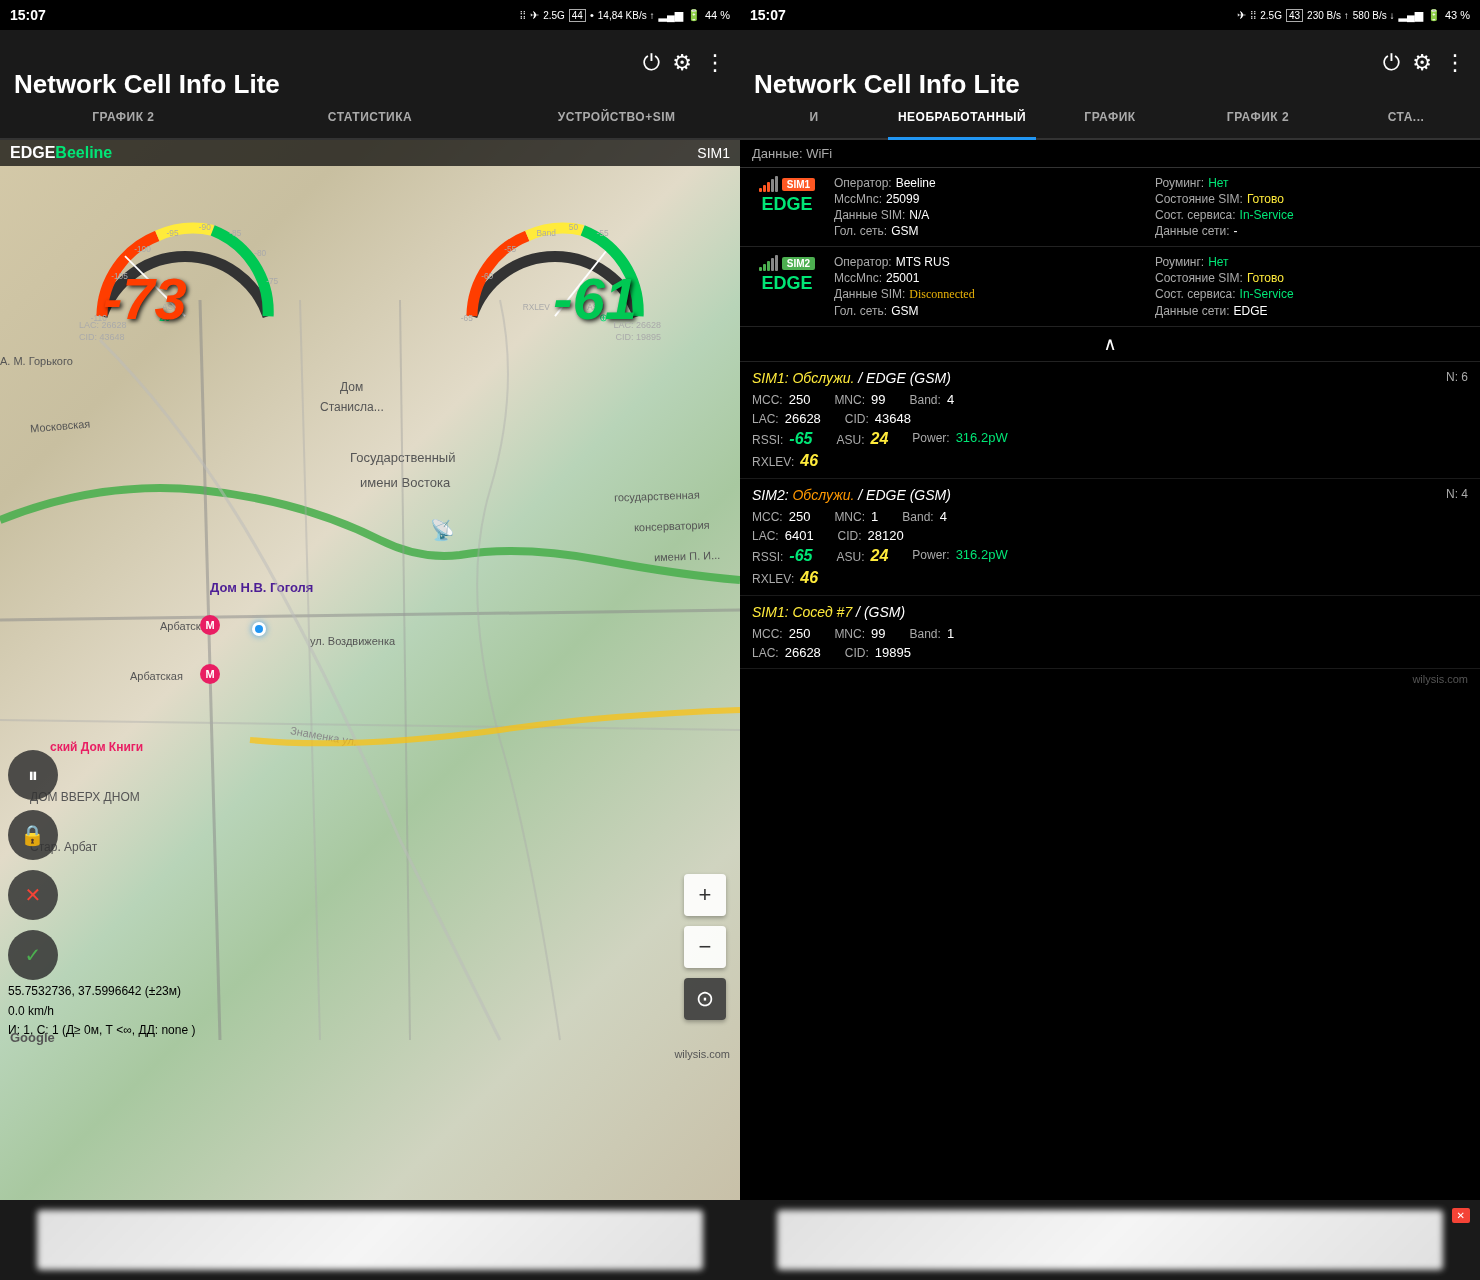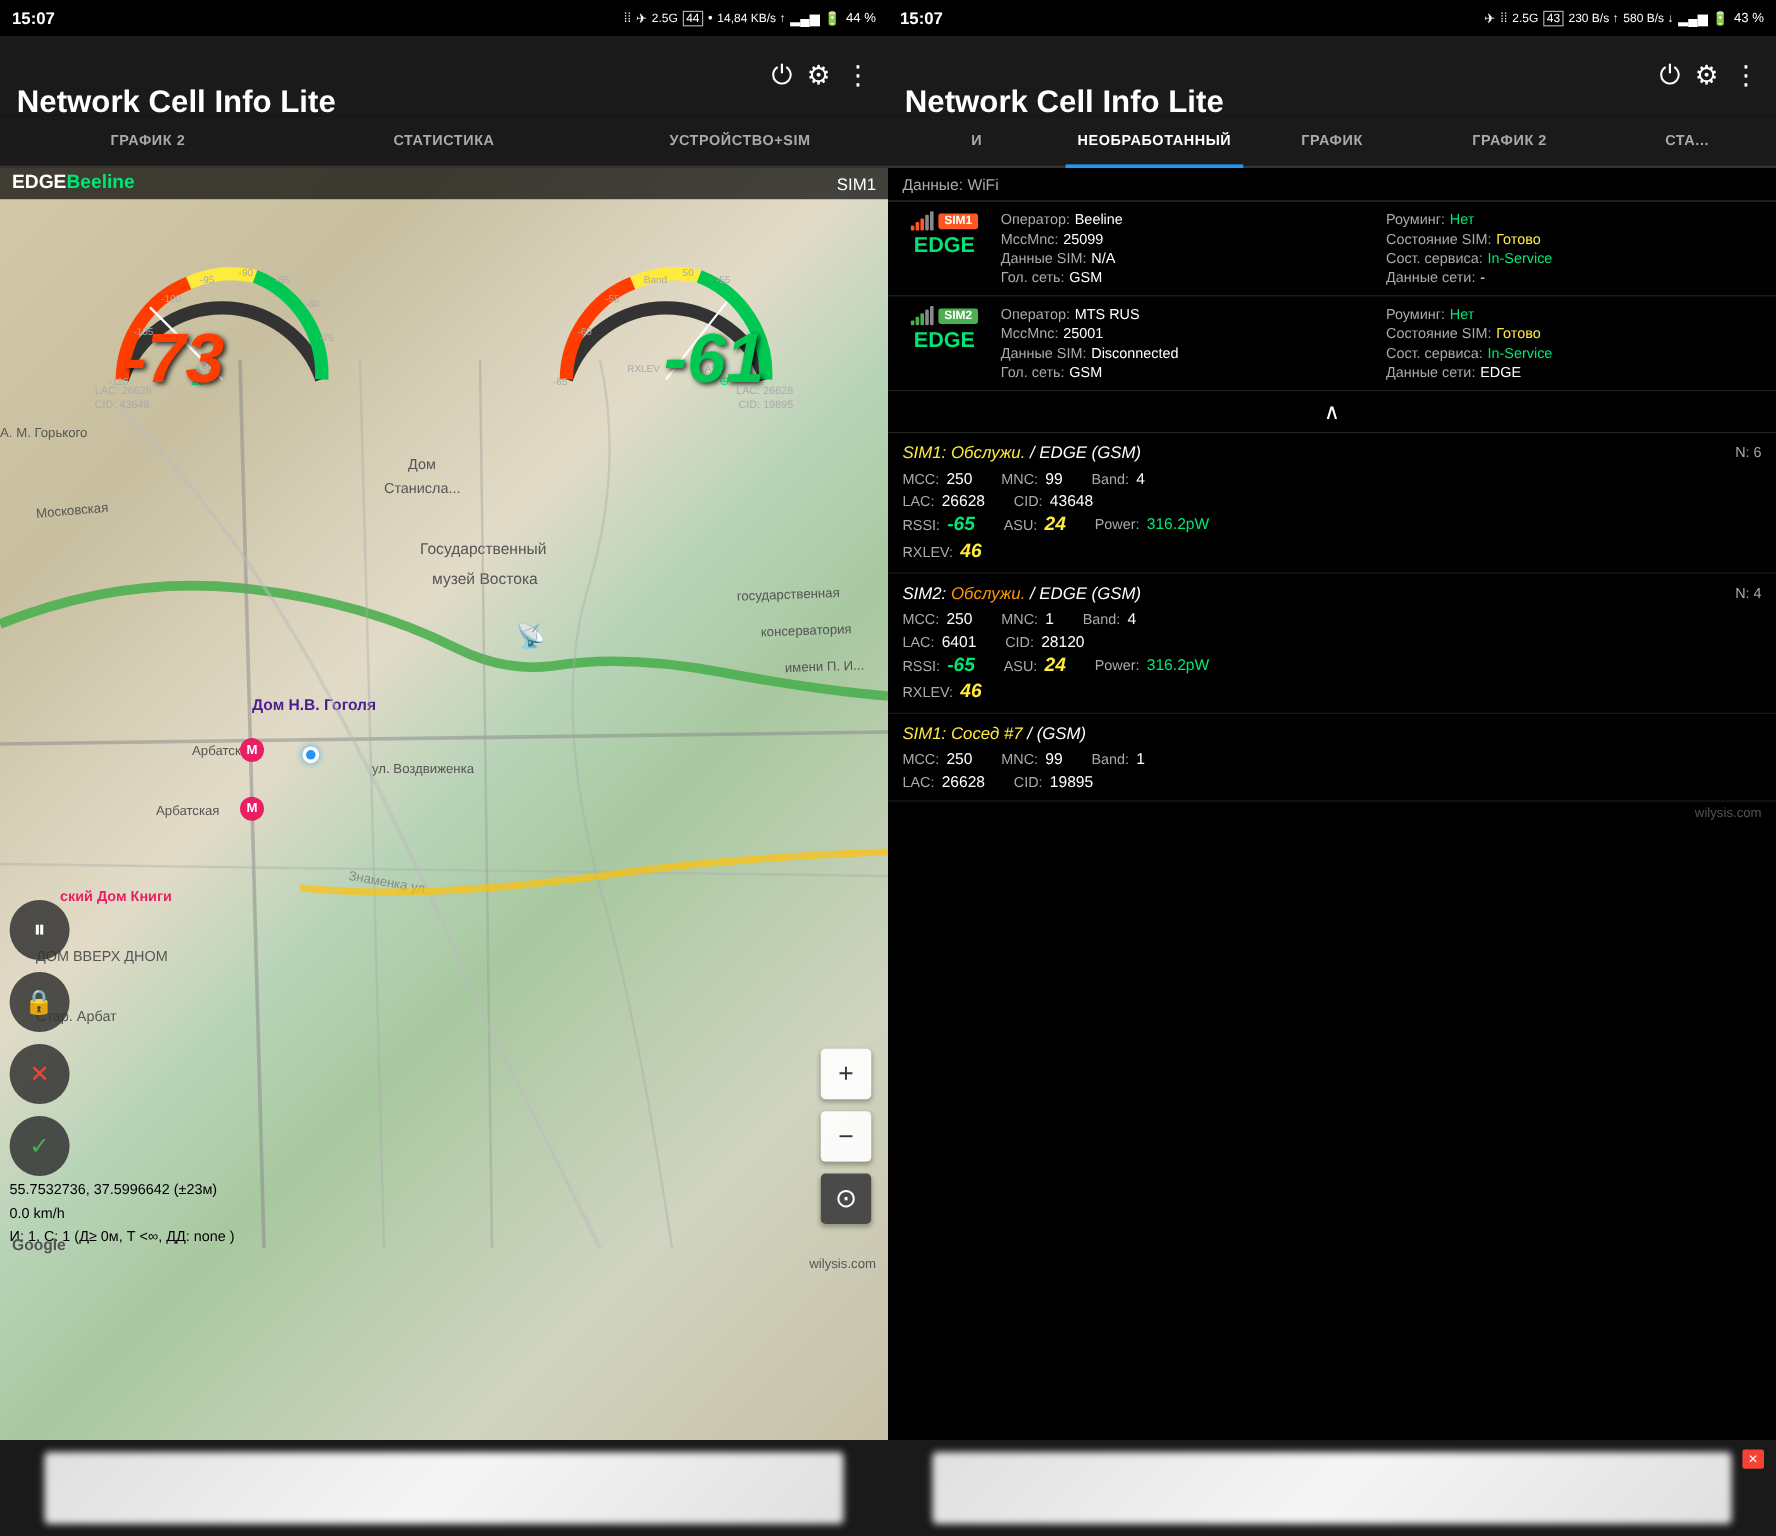--- a/index.html
+++ b/index.html
@@ -282,21 +282,21 @@
       display: grid;
       grid-template-columns: 1fr 1fr;
       gap: 2px 8px;
       font-size: 12px;
     }
     .sim-field { display: flex; gap: 4px; align-items: baseline; }
     .sim-field-label { color: #aaa; }
     .sim-field-value { color: #fff; }
     .sim-field-value.green { color: #00e676; }
     .sim-field-value.yellow { color: #ffeb3b; }
-    .sim-field-value.gray { color: #ffffff; }
+    .sim-field-value.gray { color: #eab308; font-family: Liberation Serif, serif; }
 
     
     .collapse-btn {
       display: flex;
       align-items: center;
       justify-content: center;
       padding: 6px;
       cursor: pointer;
       color: #fff;
       font-size: 18px;
@@ -304,21 +304,21 @@
     }
 
     
     .cell-section {
       border-bottom: 1px solid #1a1a1a;
       padding: 8px 12px;
     }
     .cell-section-header {
       display: flex;
       justify-content: space-between;
-      align-items: center;
+      align-items: flex-start;
       margin-bottom: 6px;
     }
     .cell-section-title {
       font-size: 14px;
       font-style: italic;
     }
     .cell-section-title .sim-num { color: #ffeb3b; }
     .cell-section-n {
       color: #aaa;
       font-size: 12px;
@@ -498,21 +498,21 @@
     <div class="street-label" style="top:410px;right:20px;transform:rotate(-2deg)">имени П. И...</div>
     <div class="street-label" style="top:480px;left:160px;">Арбатская</div>
     <div class="street-label" style="top:530px;left:130px;">Арбатская</div>
     <div class="street-label" style="top:495px;left:310px;">ул. Воздвиженка</div>
     <div class="street-label" style="top:600px;left:50px;color:#e91e63;font-weight:bold;font-size:12px;">ский Дом Книги</div>
     <div class="street-label" style="top:650px;left:30px;font-size:12px;">ДОМ ВВЕРХ ДНОМ</div>
     <div class="street-label" style="top:700px;left:30px;font-size:12px;">Стар. Арбат</div>
     <div class="street-label" style="top:590px;left:290px;transform:rotate(10deg);color:#888;">Знаменка ул.</div>
     <div class="street-label" style="top:440px;left:210px;color:#4c1d95;font-size:13px;font-weight:bold;">Дом Н.В. Гоголя</div>
     <div class="street-label" style="top:310px;left:350px;font-size:13px;">Государственный</div>
-    <div class="street-label" style="top:335px;left:360px;font-size:13px;">музей Востока</div>
+    <div class="street-label" style="top:335px;left:360px;font-size:13px;">имени Востока</div>
     <div class="street-label" style="top:240px;left:340px;font-size:12px;">Дом</div>
     <div class="street-label" style="top:260px;left:320px;font-size:12px;">Станисла...</div>
     <div class="street-label" style="top:215px;left:0px;font-size:11px;">А. М. Горького</div>
 
     <div class="location-dot" style="left:252px;top:482px;"></div>
 
     <div style="position:absolute;top:378px;left:430px;font-size:20px;color:#333;z-index:15;">📡</div>
 
     <div style="position:absolute;top:475px;left:200px;background:#e91e63;color:#fff;border-radius:50%;width:20px;height:20px;display:flex;align-items:center;justify-content:center;font-size:11px;font-weight:bold;z-index:15;">М</div>
     <div style="position:absolute;top:524px;left:200px;background:#e91e63;color:#fff;border-radius:50%;width:20px;height:20px;display:flex;align-items:center;justify-content:center;font-size:11px;font-weight:bold;z-index:15;">М</div>

